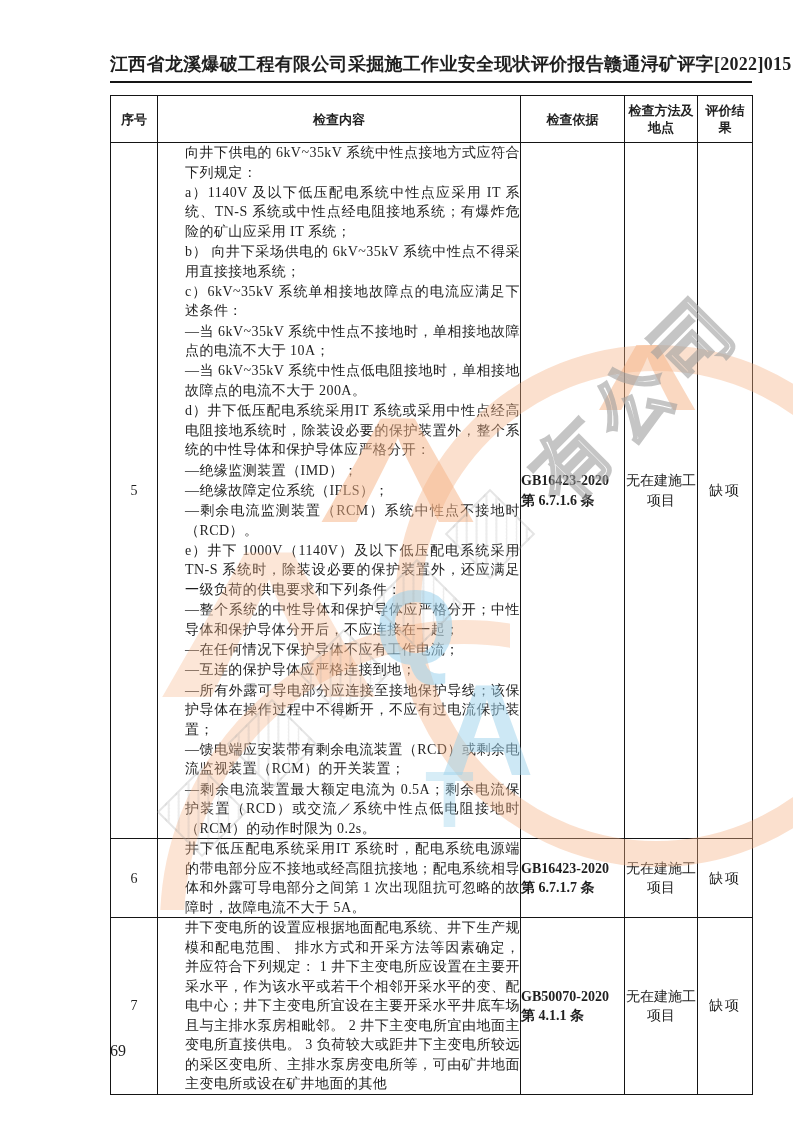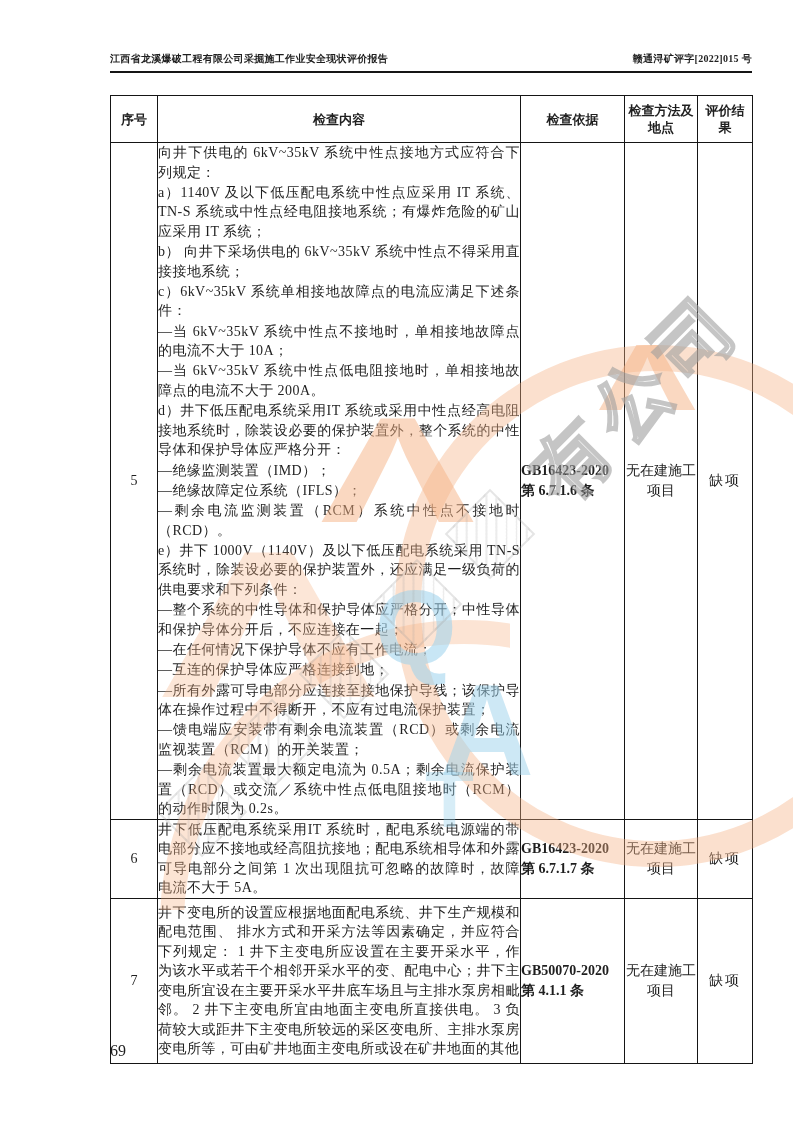--- a/index.html
+++ b/index.html
@@ -8,21 +8,21 @@
     font-family:"Liberation Serif","DejaVu Serif",serif;
     color:#1f1f1f;position:relative;overflow:hidden;
   }
   .page{position:absolute;inset:0;background:#fff;}
 
   
   .doc-header{
     position:absolute;left:110px;top:52px;width:642px;
     display:flex;justify-content:space-between;align-items:flex-end;
     border-bottom:2px solid #151515;padding-bottom:5px;
-    font-size:10px;font-weight:bold;letter-spacing:0.3px;white-space:nowrap;
+    font-size:18px;font-weight:bold;letter-spacing:0.3px;white-space:nowrap;
   }
 
   
   table.checklist{
     position:absolute;left:110px;top:95px;width:642px;
     border-collapse:collapse;table-layout:fixed;z-index:1;
   }
   table.checklist th,table.checklist td{
     border:1.5px solid #151515;padding:0;vertical-align:middle;
     font-size:14px;line-height:19.5px;overflow:hidden;
@@ -31,21 +31,21 @@
   col.c-content{width:363px;}
   col.c-basis{width:104px;}
   col.c-method{width:73px;}
   col.c-result{width:55px;}
   tr.head-row th{
     height:42px;font-size:13px;font-weight:bold;text-align:center;
     line-height:17px;padding:2px;
   }
   td.cell-no{text-align:center;font-size:13.5px;}
   td.cell-content{vertical-align:top;padding:1px 6px;}
-  .cell-text{text-align:justify;letter-spacing:0.45px;}
+  .cell-text{text-align:justify;letter-spacing:0.45px;margin-left:27px;}
   .cell-text p{margin:0;}
   .cell-text p + p{margin-top:0.8px;}
   td.cell-basis{text-align:left;font-size:13px;line-height:20px;padding:2px 5px;font-weight:bold;}
   td.cell-method{text-align:center;font-size:13.5px;line-height:21px;padding:2px 4px;font-family:Liberation Serif, serif;}
   td.cell-result{text-align:center;font-size:13.5px;letter-spacing:2px;padding:2px;}
   tr.row-5 td{height:658px;}
   tr.row-6 td{height:78px;}
   tr.row-7 td{height:164px;}
 
   

